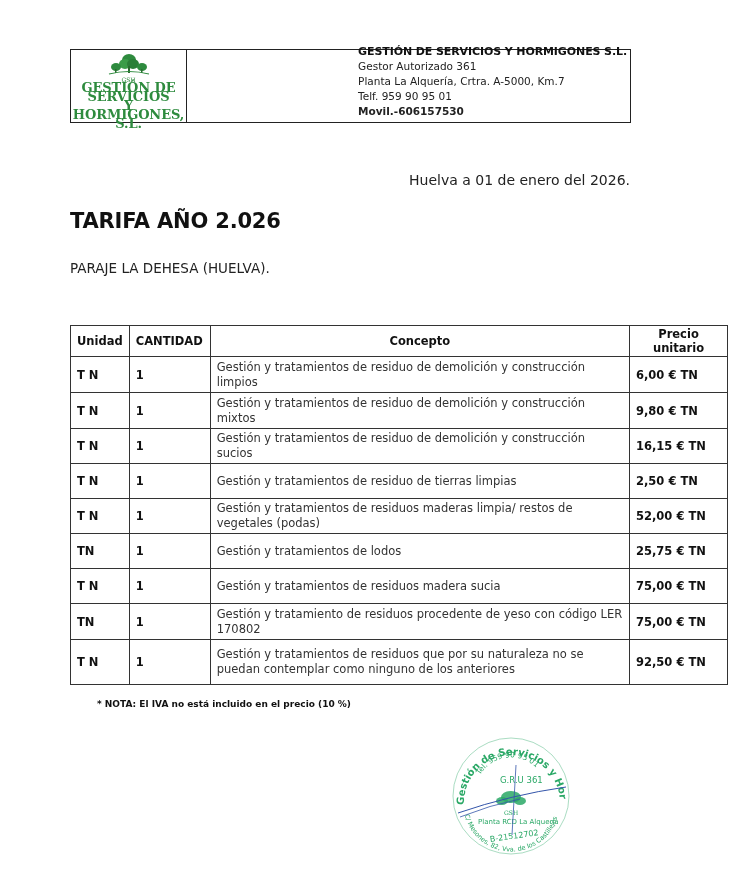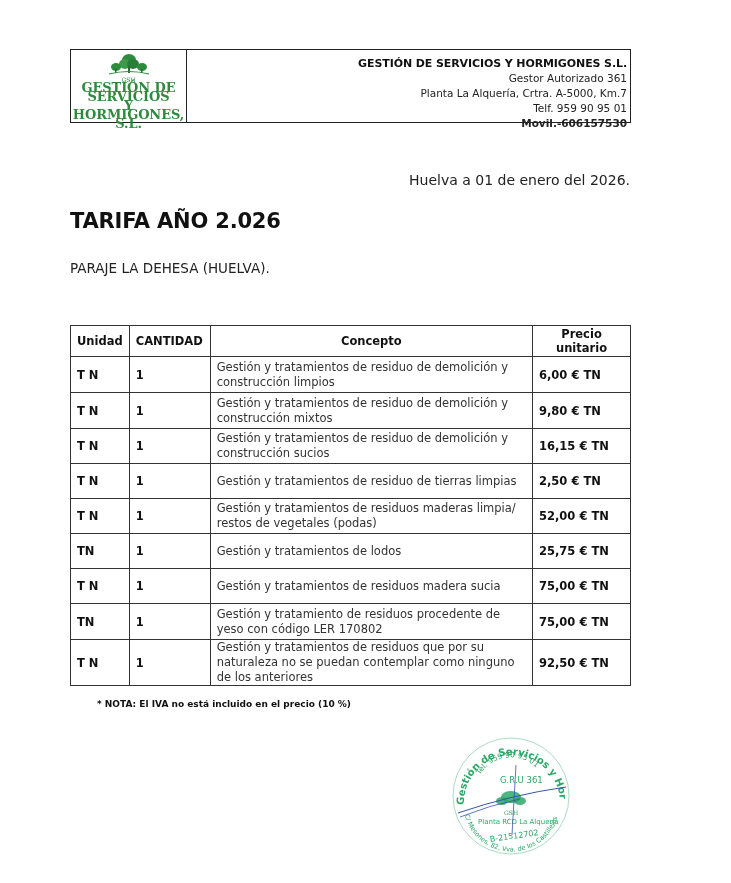--- a/index.html
+++ b/index.html
@@ -9,31 +9,31 @@
 
   
   .hdr { left: 70px; top: 49px; width: 559px; height: 73px;
          border-top: 1px solid #222; border-left: 1px solid #222; border-right: 1px solid #222; }
   .hdr-bottom { left: 70px; top: 122px; width: 560px; height: 0; border-top: 1px solid #222; }
   .hdr-div { left: 186px; top: 49px; width: 0; height: 74px; border-left: 1px solid #222; }
   .logo { left: 71px; top: 52px; width: 115px; height: 68px; text-align: center; }
   .logo-trees { display: block; margin: 0 auto; }
   .logo-gsh { font-family: "DejaVu Serif", serif; font-size: 6px; color: #2e8b3e; line-height: 7px; margin-top: -2px; }
   .logo-name { font-family: "DejaVu Serif", serif; font-size: 13px; font-weight: bold; color: #2e8b3e; line-height: 9px; letter-spacing: -0.1px; }
-  .company { right: 104px; top: 56px; text-align: right; font-size: 10.5px; line-height: 15px; color: #222; }
+  .company { right: 104px; top: 44px; font-size: 10.5px; line-height: 15px; color: #222; }
   .company .cname { font-weight: bold; font-size: 11px; color: #111; letter-spacing: -0.1px; }
   .company .bold { font-weight: bold; }
   .company div { white-space: nowrap; }
 
   .date { right: 101px; top: 172px; font-size: 14px; color: #222; white-space: nowrap; }
   .title { left: 70px; top: 209px; font-size: 21px; font-weight: bold; color: #111; white-space: nowrap; letter-spacing: -0.2px; }
   .plant { left: 70px; top: 259px; font-size: 13.5px; line-height: 18px; color: #222; white-space: nowrap; }
 
   
-  table.tarifa { position: absolute; left: 70px; top: 325px; border-collapse: collapse; width: 561px; }
+  table.tarifa { position: absolute; left: 70px; top: 325px; border-collapse: collapse; width: 658px; }
   table.tarifa td, table.tarifa th { border: 1px solid #333; padding: 0 6px; vertical-align: middle; font-size: 11.5px; }
   table.tarifa th { font-weight: bold; font-size: 11.5px; color: #111; height: 30px; }
   th.c-unidad, td.c-unidad { width: 44px; text-align: left; }
   th.c-cant, td.c-cant { width: 68px; text-align: left; }
   th.c-concepto { text-align: center; vertical-align: top; padding-top: 2px; }
   th.c-precio { width: 85px; text-align: center; line-height: 14px; }
   th.c-unidad, th.c-cant { vertical-align: top; padding-top: 2px; }
   td.c-unidad, td.c-cant { font-weight: bold; font-size: 11px; }
   td.c-concepto { font-size: 12.5px; line-height: 15px; color: #333; padding: 1px 6px; }
   td.c-precio { font-weight: bold; font-size: 11.5px; white-space: nowrap; }

